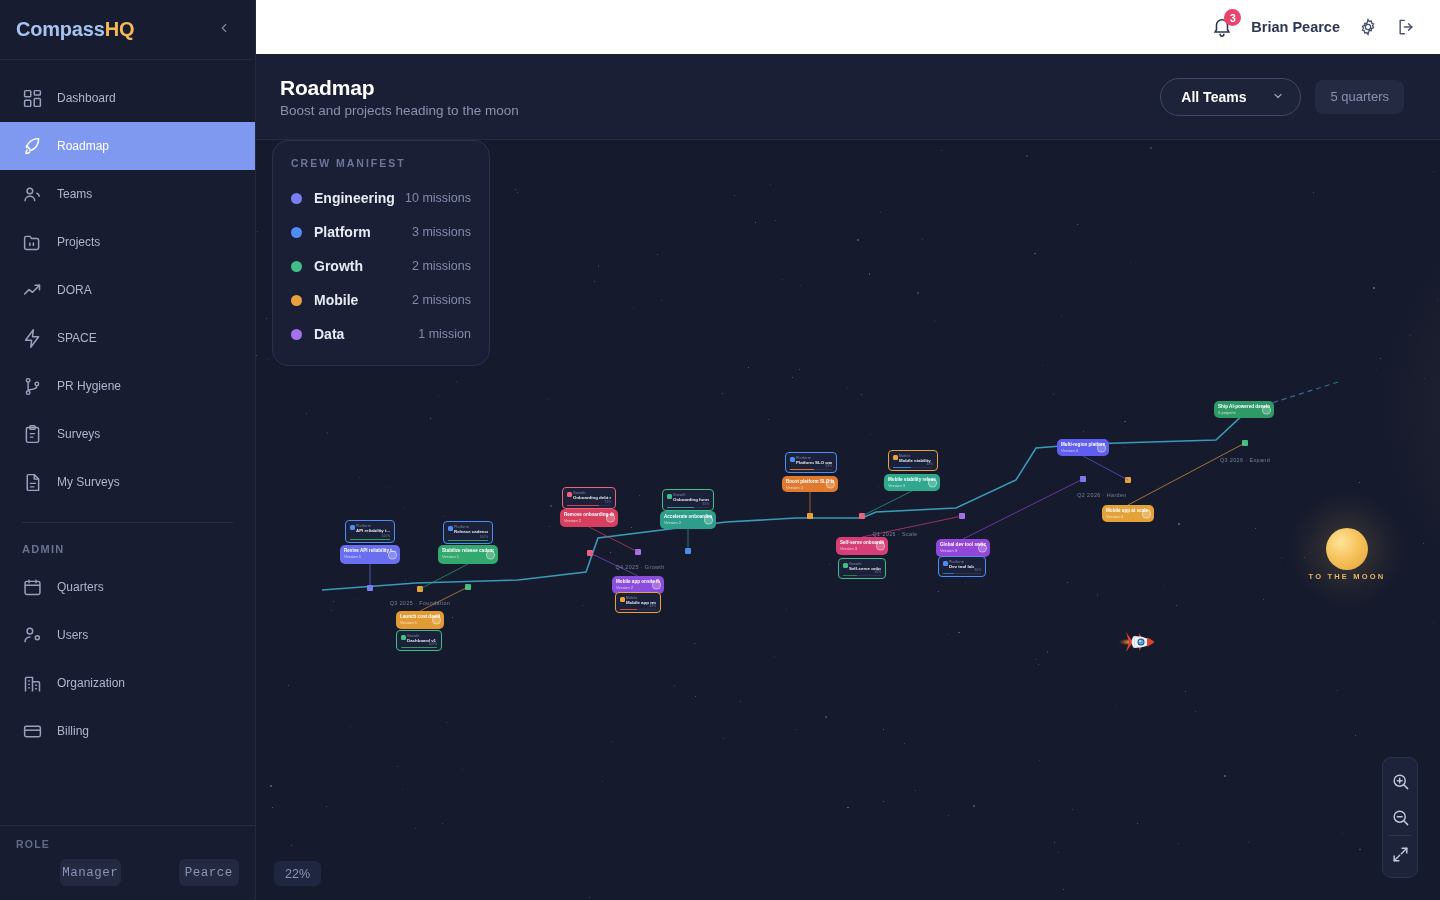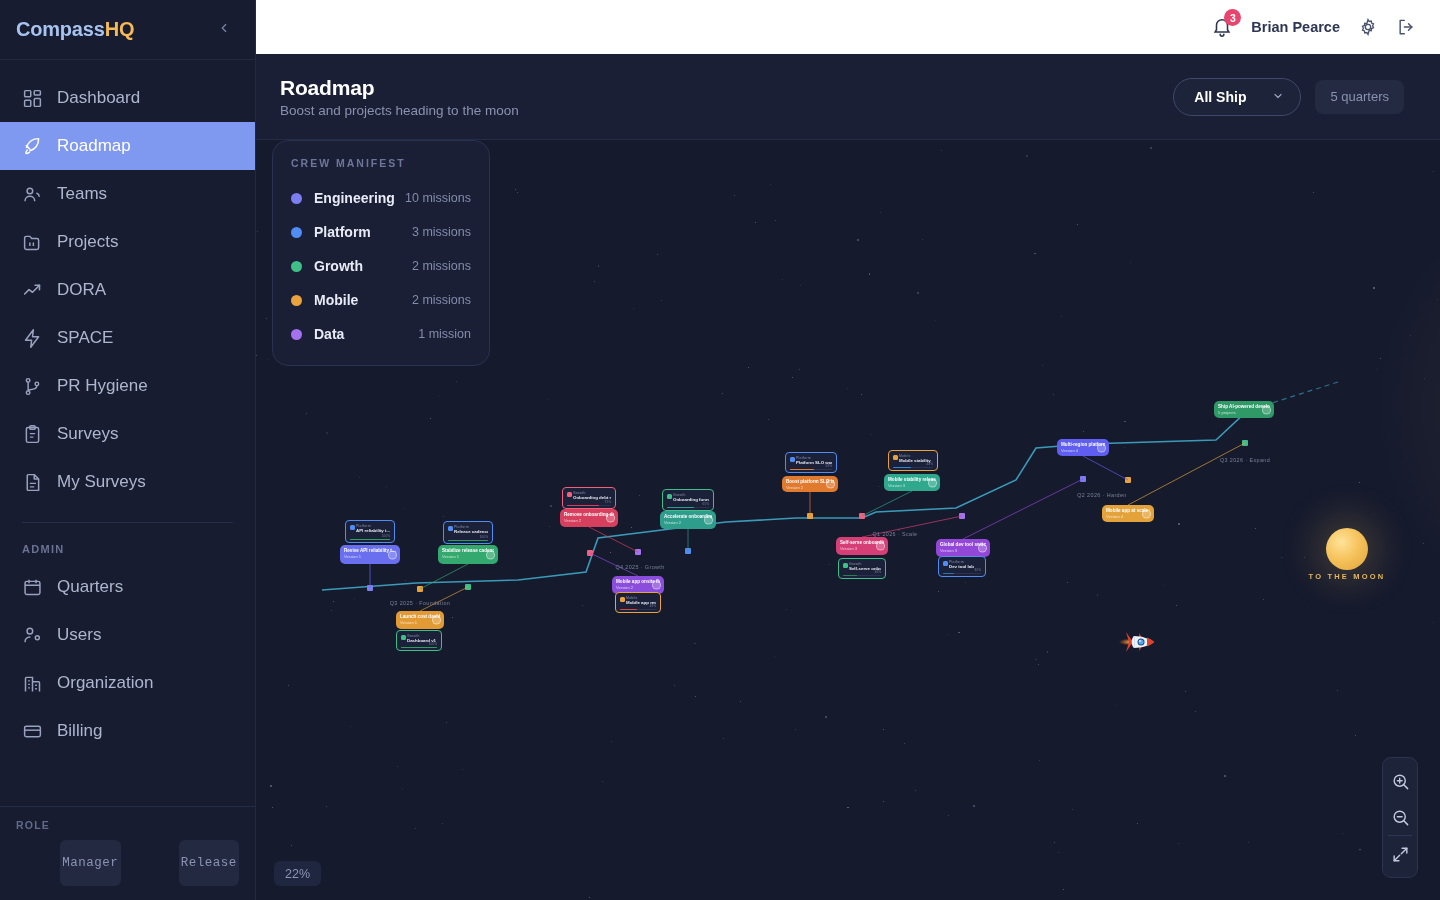--- a/index.html
+++ b/index.html
@@ -27,41 +27,41 @@
   .brand { font-size: 20px; font-weight: bold; letter-spacing: -0.2px; }
   .brand .c1 { color: #a8c3ef; }
   .brand .c2 { color: #f5b955; }
   .collapse-btn {
     color: #7b85a8; font-size: 16px; line-height: 1;
     cursor: pointer; padding: 4px 6px;
   }
   .nav { padding-top: 14px; }
   .nav-item {
     height: 48px; display: flex; align-items: center; gap: 14px;
-    padding: 0 22px; color: #aeb6cf; font-size: 17px;
+    padding: 0 22px; color: #aeb6cf; font-size: 12px;
     cursor: pointer; position: relative;
   }
   .nav-item .ico { width: 21px; height: 21px; display: block; flex: 0 0 21px; color: #98a1bd; }
   .nav-item.active {
     background: #8099f0; color: #ffffff;
   }
   .nav-item.active .ico { color: #ffffff; }
   .nav-sep { height: 1px; background: #272d45; margin: 16px 22px 0 22px; }
   .nav-head {
     font-size: 11px; letter-spacing: 1.3px; color: #6a7292;
     padding: 20px 22px 8px 22px; font-weight: bold;
   }
   .role-box {
     position: absolute; bottom: 0; left: 0; right: 0;
     border-top: 1px solid #272d45; padding: 12px 16px 14px 16px;
   }
   .role-label { font-size: 10.5px; letter-spacing: 1.2px; color: #626a8a; margin-bottom: 9px; font-weight: bold;}
   .role-btns { display: flex; gap: 14px; }
   .role-btn {
-    flex: 1; height: 46px; border-radius: 6px; background: #222941;
+    flex: 1; height: 27px; border-radius: 6px; background: #222941;
     color: #8b93b2; font-size: 12.5px; display: flex; align-items: center;
     justify-content: center; font-family: "Liberation Mono", monospace;
     cursor: pointer; letter-spacing: 0.5px; margin-left: 44px;
   }
 
   
   .main { flex: 1; display: flex; flex-direction: column; height: 900px; position: relative; }
   .topbar {
     height: 54px; background: #ffffff; display: flex; align-items: center;
     justify-content: flex-end; padding-right: 24px; gap: 18px; flex: 0 0 54px;
@@ -305,21 +305,21 @@
               <path d="M3 10.5h18"></path>
             </svg></span>
         <span>Billing</span>
       </div>
     </nav>
 
     <div class="role-box">
       <div class="role-label">ROLE</div>
       <div class="role-btns">
         <div class="role-btn">Manager</div>
-        <div class="role-btn">Release</div>
+        <div class="role-btn">Pearce</div>
       </div>
     </div>
   </aside>
 
   <section class="main">
 
     <header class="topbar">
       <div class="bell-wrap">
         <svg width="22" height="22" viewBox="0 0 24 24" fill="none" stroke="currentColor" stroke-width="1.7" stroke-linecap="round">
             <path d="M18 15v-5a6 6 0 1 0-12 0v5l-1.5 2.5h15z"></path>
@@ -339,21 +339,21 @@
           </svg></span>
     </header>
 
     <div class="page-head">
       <div>
         <div class="page-title">Roadmap</div>
         <div class="page-sub">Boost and projects heading to the moon</div>
       </div>
       <div class="head-right">
         <div class="team-select">
-          <span>All Ship</span>
+          <span>All Teams</span>
           <span class="chev">
             <svg width="12" height="12" viewBox="0 0 24 24" fill="none" stroke="currentColor" stroke-width="2.4" stroke-linecap="round" stroke-linejoin="round">
                 <polyline points="6 9 12 15 18 9"></polyline>
               </svg>
           </span>
         </div>
         <div class="qtr-pill">5 quarters</div>
       </div>
     </div>
 

